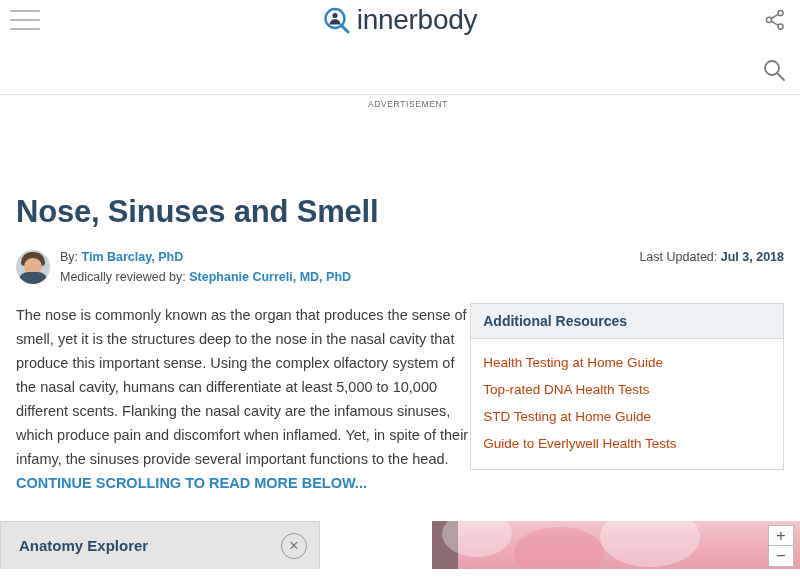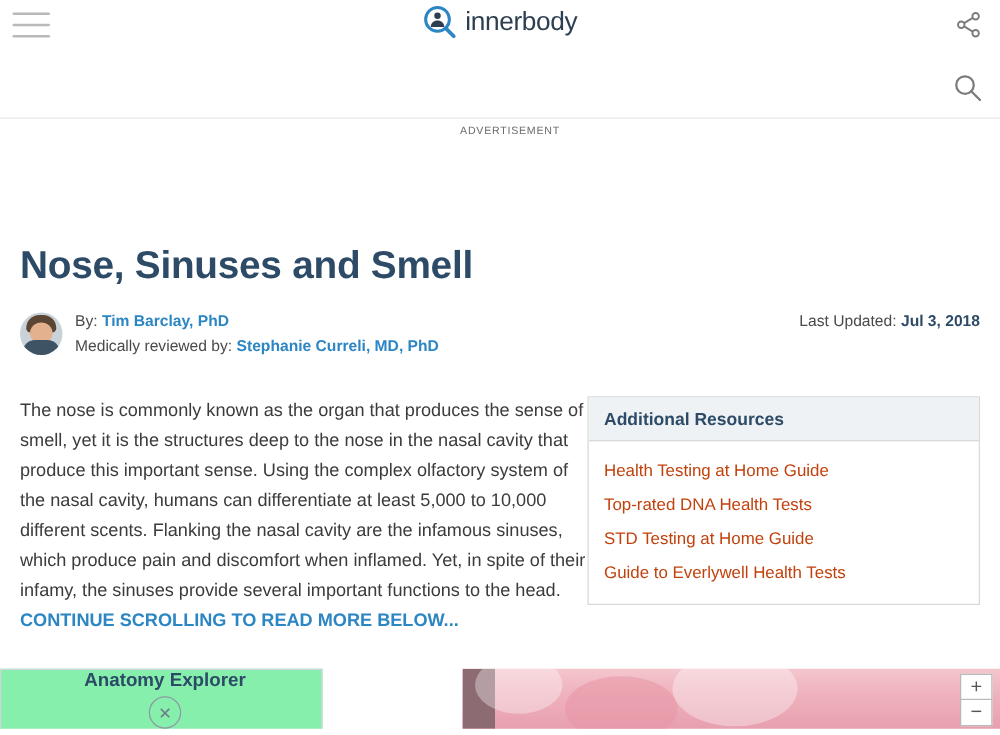--- a/index.html
+++ b/index.html
@@ -46,21 +46,21 @@
     align-items: center;
     justify-content: center;
     gap: 7px;
   }
   .logo-mark {
     width: 27px;
     height: 27px;
     position: relative;
   }
   .logo-text {
-    font-size: 21px;
+    font-size: 28px;
     color: #2d3e50;
     letter-spacing: -0.3px;
   }
   .share-icon {
     position: absolute;
     right: 14px;
     top: 8px;
     width: 22px;
     height: 24px;
     cursor: pointer;
@@ -101,21 +101,21 @@
     font-weight: bold;
     color: #2d4b67;
     margin: 14px 0 18px 0;
     letter-spacing: -0.2px;
   }
 
   .byline-row {
     display: flex;
     align-items: flex-start;
     justify-content: space-between;
-    margin-bottom: 30px;
+    margin-bottom: 16px;
   }
   .byline-left {
     display: flex;
     align-items: flex-start;
     gap: 10px;
   }
   .avatar {
     width: 34px;
     height: 34px;
     border-radius: 50%;
@@ -208,30 +208,29 @@
 
   
   .explorer {
     margin-top: 26px;
     display: flex;
     align-items: stretch;
     position: relative;
     height: 48px;
   }
   .explorer-panel {
-    width: 258px;
+    width: 320px;
     border: 1px solid #cfd6da;
     border-bottom: none;
-    background: #86efac;
+    background: #e5e5e5;
     display: flex;
     align-items: center;
     justify-content: space-between;
     padding: 0 12px 0 18px;
     box-sizing: border-box;
-    flex-direction: column;
   }
   .explorer-title {
     font-size: 15px;
     font-weight: bold;
     color: #2d4b67;
   }
   .close-btn {
     width: 24px;
     height: 24px;
     border-radius: 50%;

